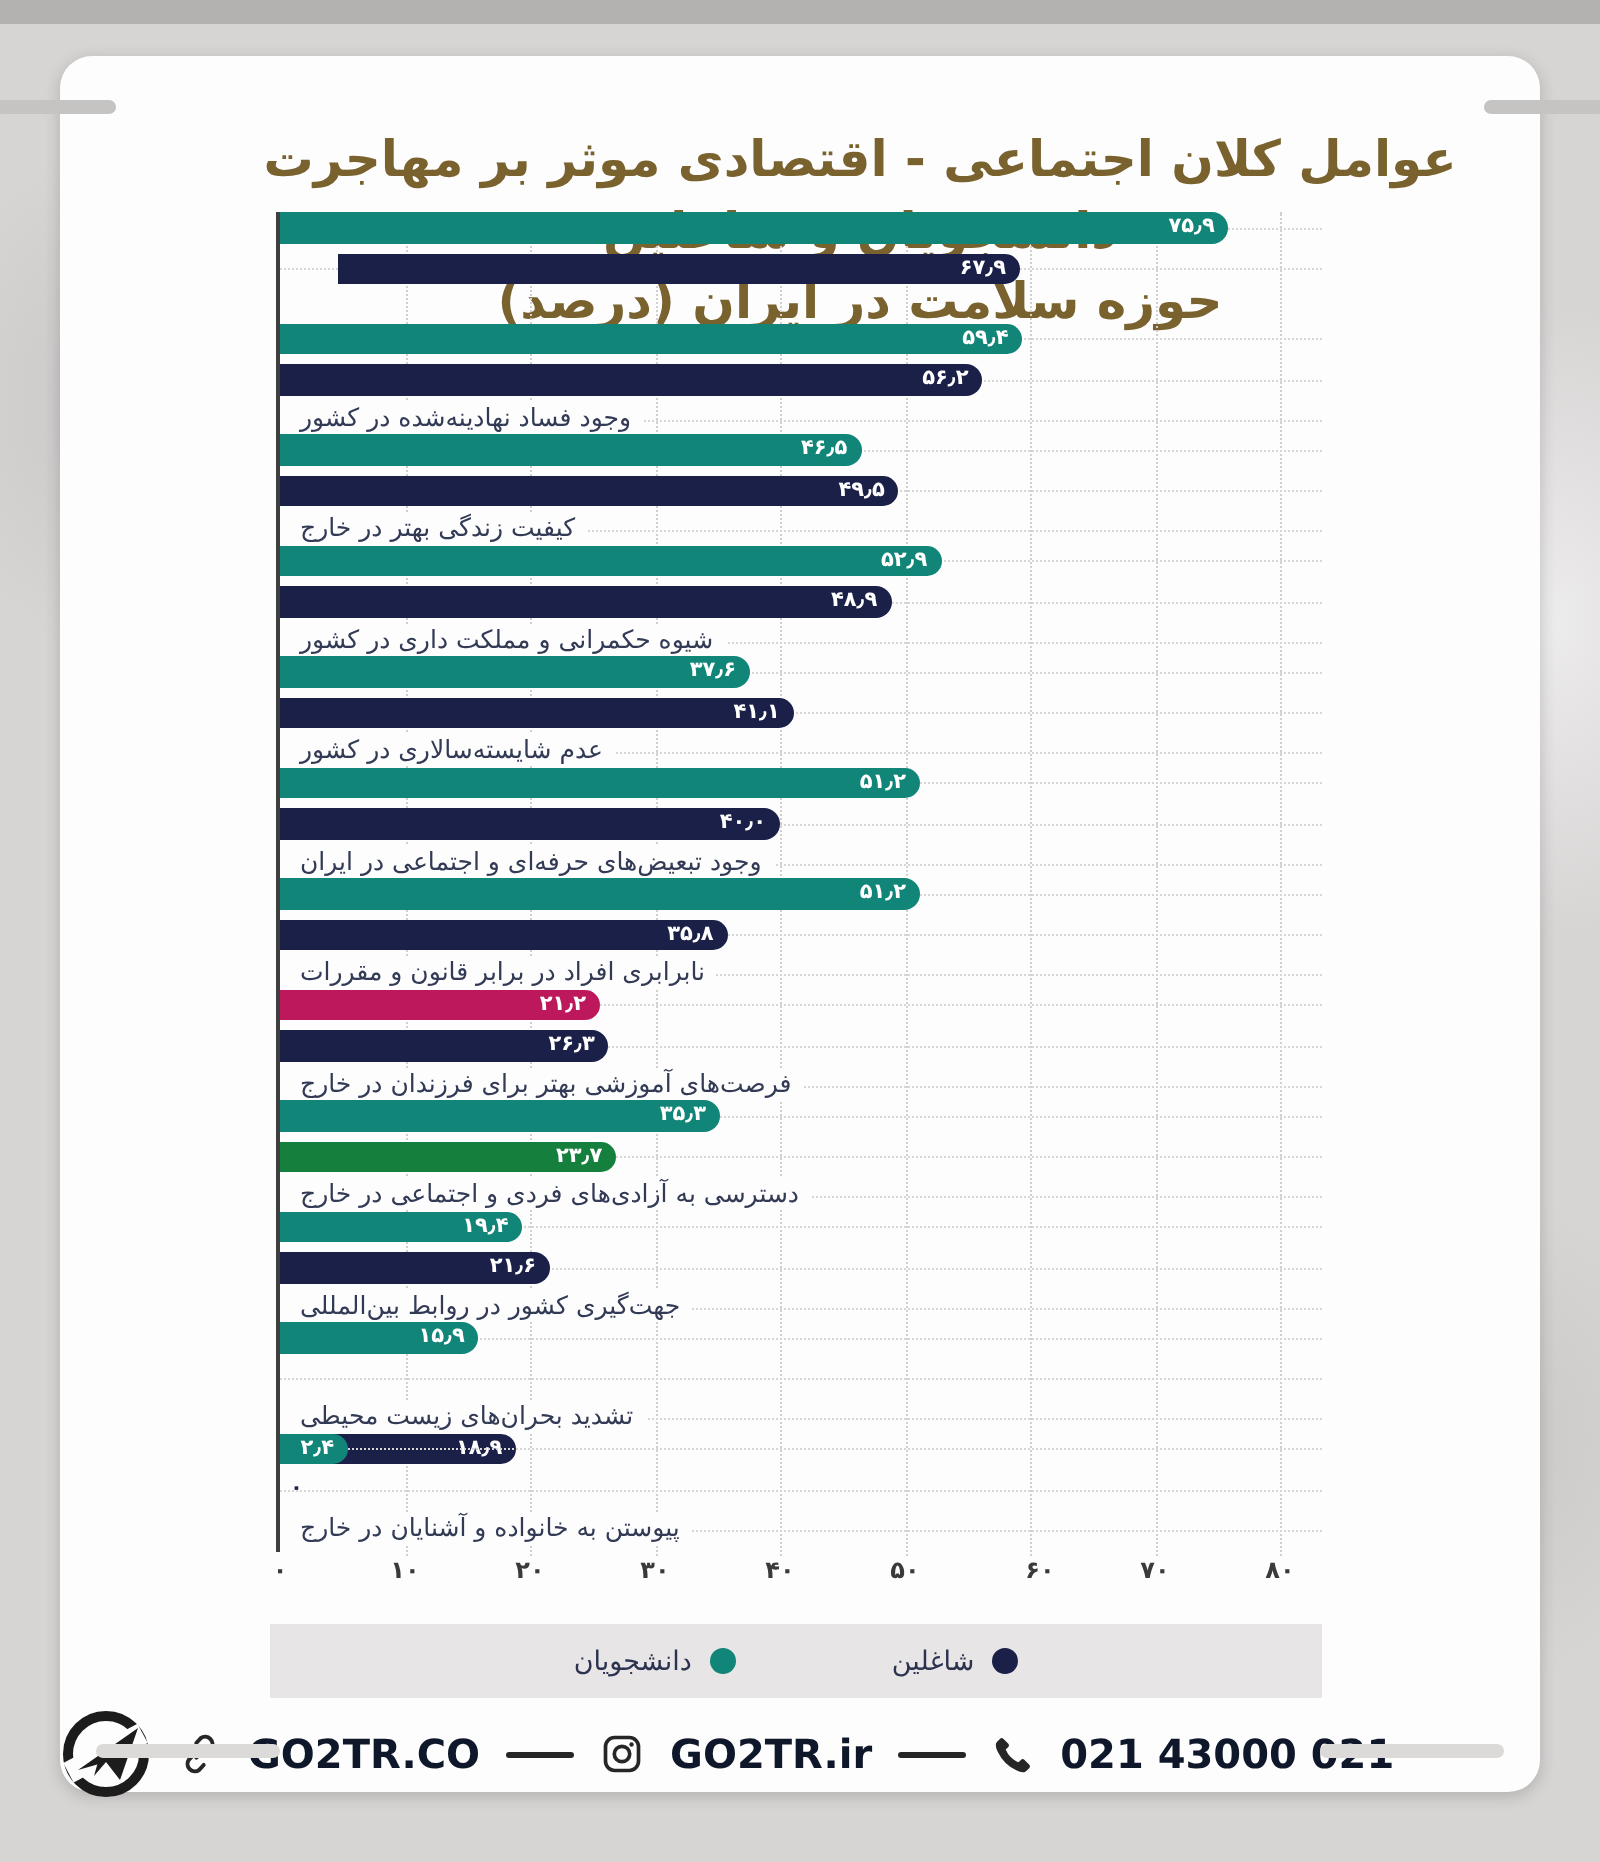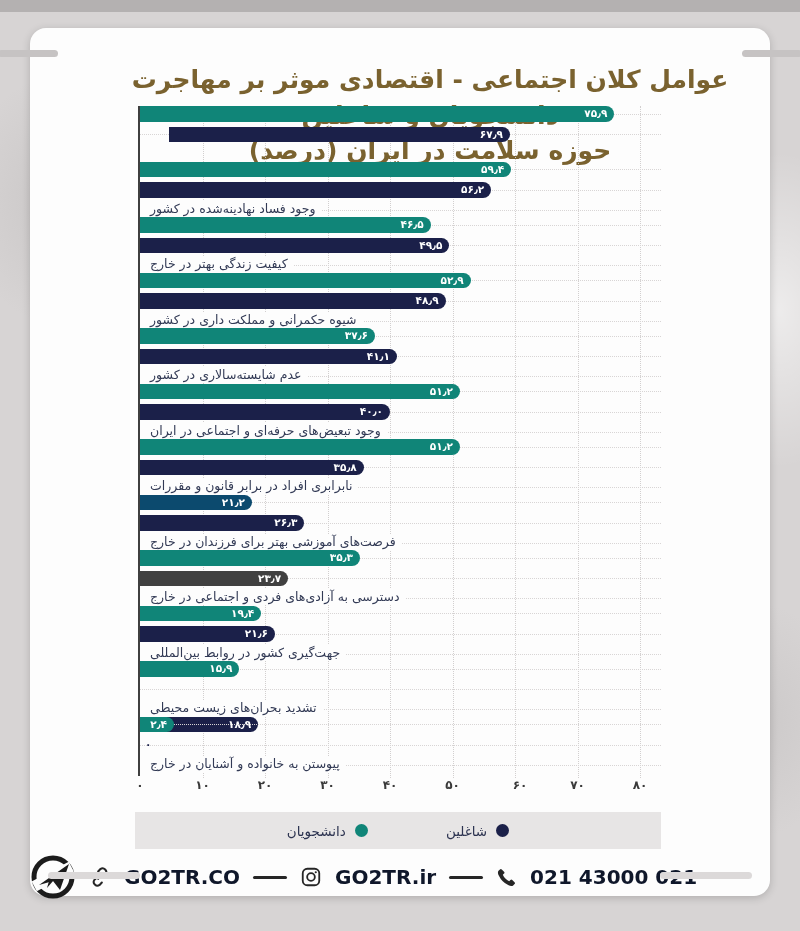--- a/index.html
+++ b/index.html
@@ -227,21 +227,21 @@
         </div>
       </div>
       <div class="label-row">
         <div class="hline"></div>
         <span class="cat-chip">نابرابری افراد در برابر قانون و مقررات</span>
       </div>
     </div>
     <div class="group">
       <div class="bar-row">
         <div class="hline"></div>
-        <div class="bar" style="background: #0c4a6e; width: 112px;">
+        <div class="bar" style="background: #be185d; width: 160px;">
           <span class="val">۲۱٫۲</span>
         </div>
       </div>
       <div class="bar-row">
         <div class="hline"></div>
         <div class="bar" style="background: rgb(27, 32, 73); width: 164.375px;">
           <span class="val">۲۶٫۳</span>
         </div>
       </div>
       <div class="label-row">
@@ -251,21 +251,21 @@
     </div>
     <div class="group">
       <div class="bar-row">
         <div class="hline"></div>
         <div class="bar" style="background: rgb(16, 133, 120); width: 220px;">
           <span class="val">۳۵٫۳</span>
         </div>
       </div>
       <div class="bar-row">
         <div class="hline"></div>
-        <div class="bar" style="background: #404040; width: 148.125px;">
+        <div class="bar" style="background: #15803d; width: 148.125px; padding-left: 20px;">
           <span class="val">۲۳٫۷</span>
         </div>
       </div>
       <div class="label-row">
         <div class="hline"></div>
         <span class="cat-chip">دسترسی به آزادی‌های فردی و اجتماعی در خارج</span>
       </div>
     </div>
     <div class="group">
       <div class="bar-row">

